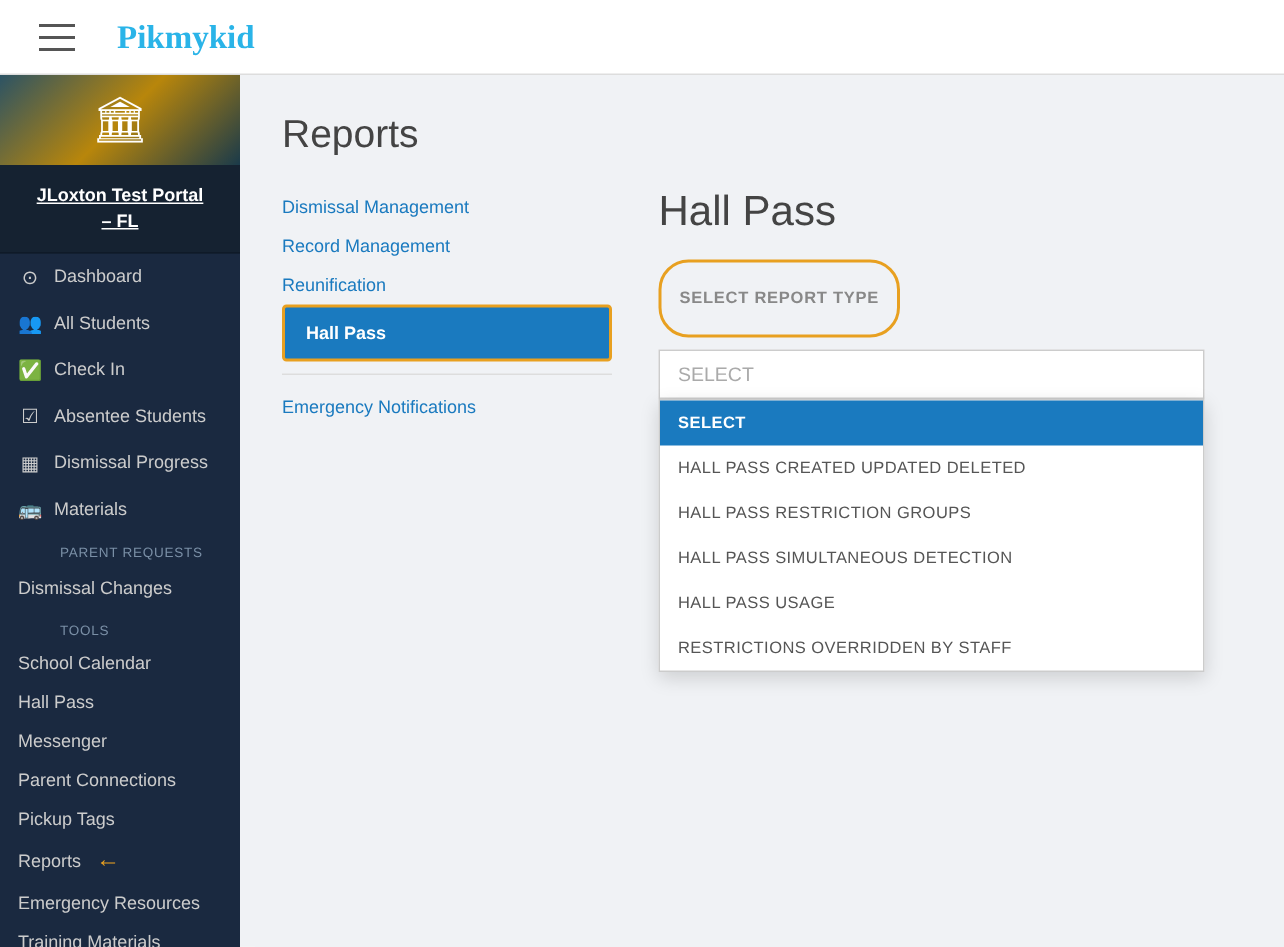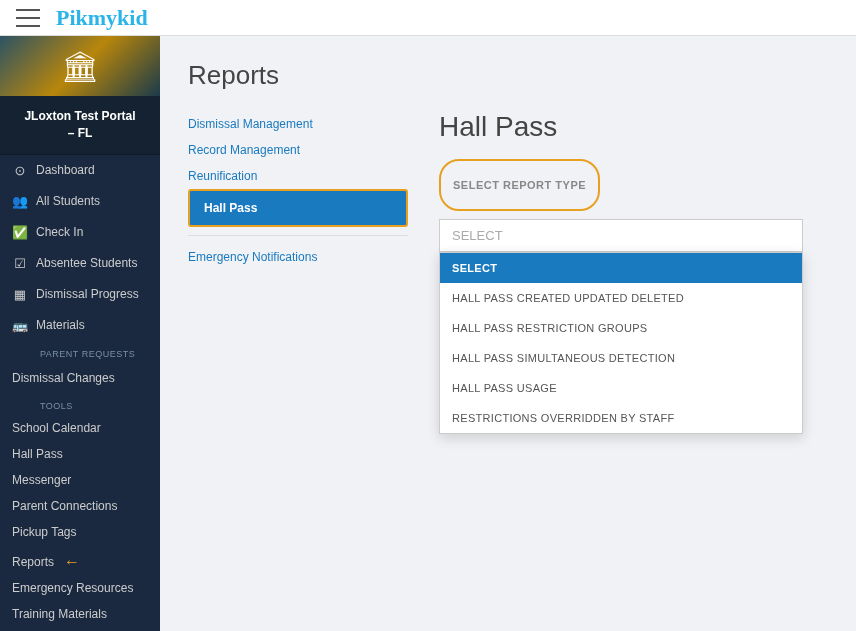--- a/index.html
+++ b/index.html
@@ -1,47 +1,47 @@
 <!DOCTYPE html>
 <html><head>
   <meta charset="utf-8">
   <style>
     * { box-sizing: border-box; margin: 0; padding: 0; }
     body { font-family: Arial, sans-serif; display: flex; flex-direction: column; height: 631px; width: 856px; overflow: hidden; background: #f5f5f5; }
 
     
     .top-navbar {
-      display: flex; align-items: center; height: 36px; background: #fff;
-      border-bottom: 1px solid #ddd; padding: 0 16px; flex-shrink: 0;
+      display: flex; align-items: center; height: 50px; background: #fff;
+      border-bottom: 1px solid #ddd; padding: 0 26px; flex-shrink: 0; gap: 12px;
     }
     .hamburger-icon { width: 24px; height: 18px; display: flex; flex-direction: column; justify-content: space-between; cursor: pointer; margin-right: 16px; }
     .hamburger-icon span { display: block; height: 2px; background: #555; width: 100%; }
     .logo-text { font-size: 22px; font-weight: bold; color: #2ab4e8; font-family: Georgia, serif; }
 
     
     .main-layout { display: flex; flex: 1; overflow: hidden; }
 
     
     .sidebar {
       width: 160px; background: #1a2940; color: #fff; display: flex;
       flex-direction: column; overflow-y: auto; flex-shrink: 0;
     }
     .sidebar-portal-name {
       background: #152231; padding: 12px 24px; font-size: 12px; font-weight: bold;
-      color: #fff; text-align: center; line-height: 1.4; border-bottom: 1px solid #0f1a28;
+      color: #fff; text-align: center; line-height: 1.4; border-bottom: 1px solid #0f1a28; text-decoration: underline;
     }
     .sidebar-item {
       display: flex; align-items: center; padding: 8px 12px; cursor: pointer;
       font-size: 12px; color: #ccc; gap: 8px;
     }
     .sidebar-item .icon { font-size: 13px; width: 16px; text-align: center; flex-shrink: 0; }
     .sidebar-section-label {
       font-size: 9px; color: #7a8fa6; padding: 8px 12px 4px; text-transform: uppercase; letter-spacing: 0.5px; margin-left: 28px;
     }
-    .sidebar-item-tools { padding: 6px 12px; font-size: 12px; color: #ccc; cursor: pointer; display: flex; align-items: flex-end; gap: 6px; }
+    .sidebar-item-tools { padding: 6px 12px; font-size: 12px; color: #ccc; cursor: pointer; display: flex; align-items: center; gap: 6px; }
     .sidebar-item-tools.has-arrow { position: relative; }
     .arrow-icon { color: #e8a020; font-size: 16px; margin-left: 4px; }
 
     
     .content-area { flex: 1; background: #f0f2f5; padding: 24px 28px; overflow-y: auto; position: relative; }
     .page-title { font-size: 26px; color: #444; font-weight: 300; margin-bottom: 20px; }
 
     
     .reports-layout { display: flex; gap: 11px; }
 

